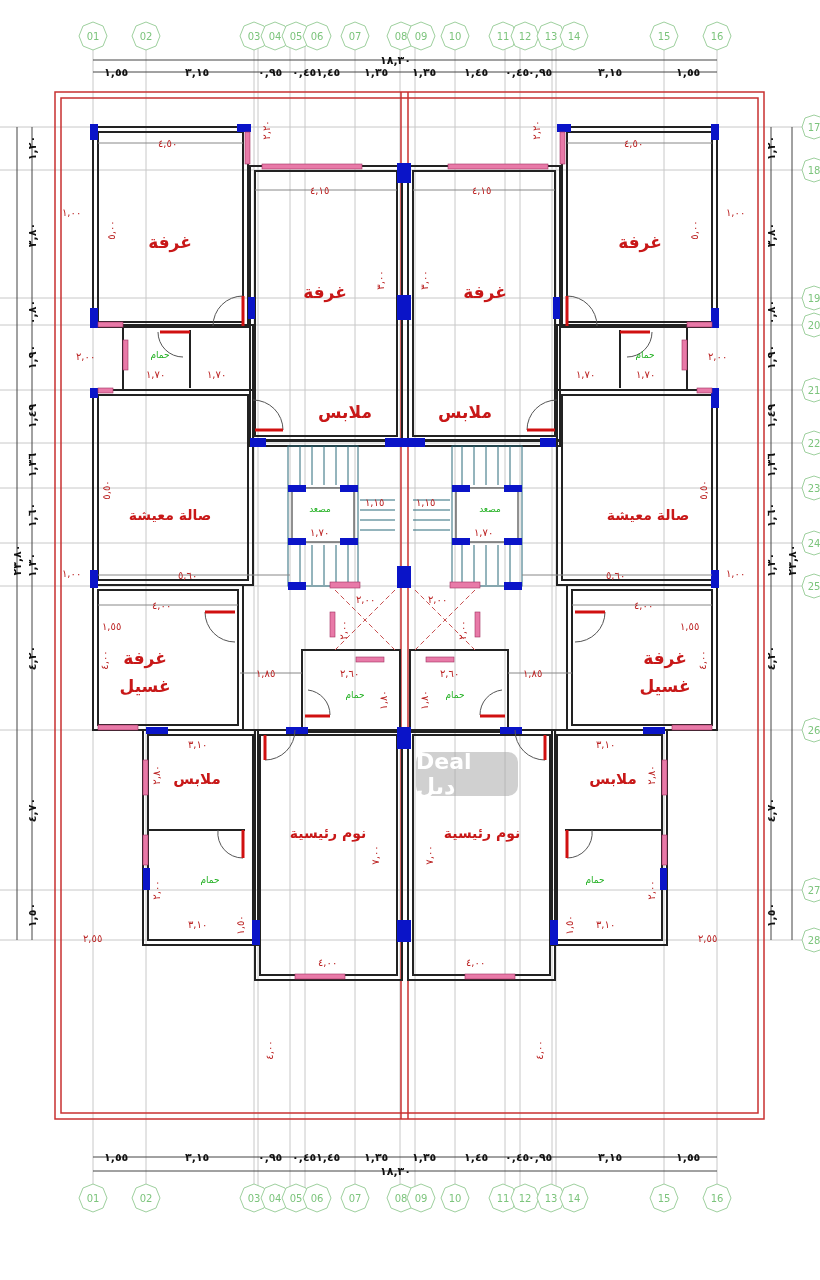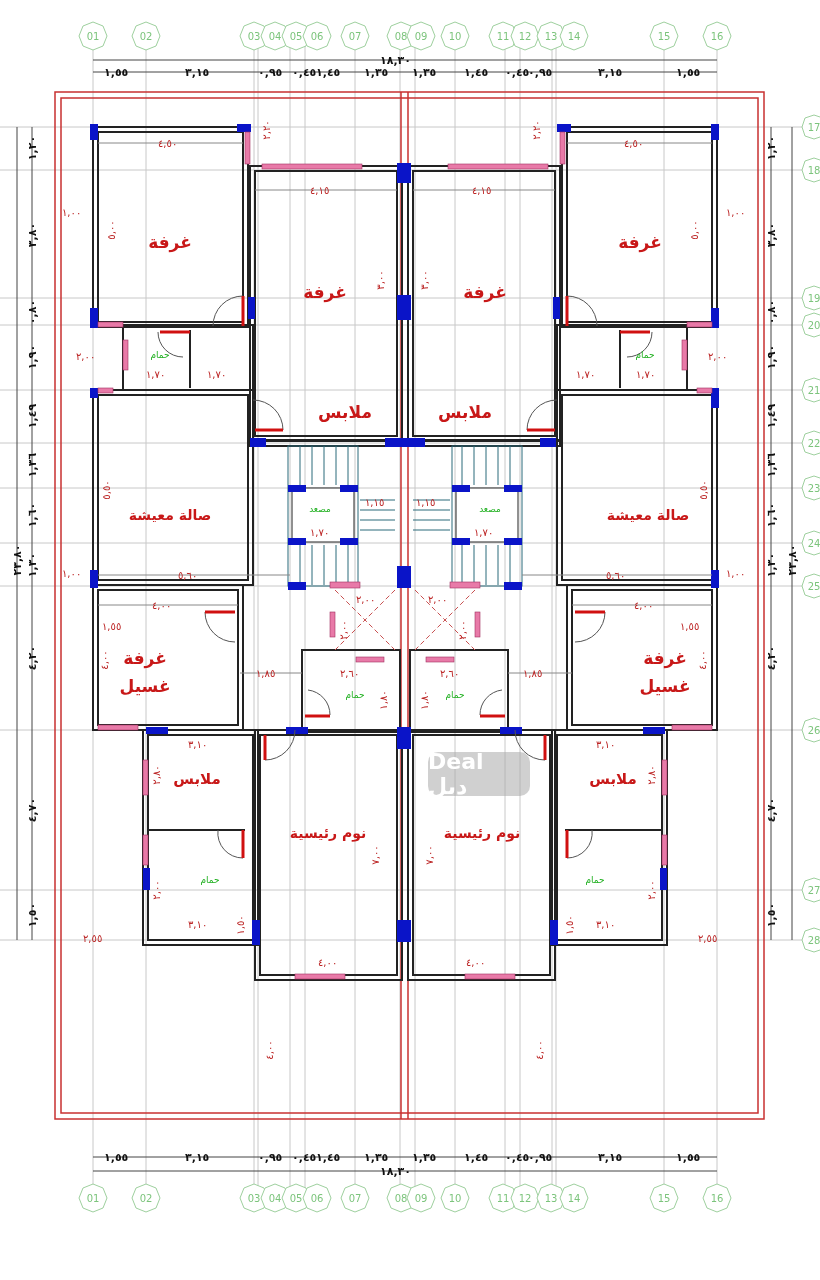--- a/index.html
+++ b/index.html
@@ -15,21 +15,21 @@
   .win{fill:#e87aa8;stroke:#a03060;stroke-width:0.6;}
   .door{fill:none;stroke:#555;stroke-width:1;}
   .doorleaf{stroke:#d01010;stroke-width:3;}
   .room{font-family:"DejaVu Sans",sans-serif;font-size:17px;fill:#c81818;font-weight:bold;}
   .roomsm{font-family:"DejaVu Sans",sans-serif;font-size:9px;fill:#20b020;}
   .axis{fill:#fff;stroke:#9ed09e;stroke-width:1;}
   .axistxt{font-family:"DejaVu Sans",sans-serif;font-size:10px;fill:#7cc47c;}
   .boundary{fill:none;stroke:#c83030;stroke-width:1.5;}
   .stair{stroke:#2a6a7a;stroke-width:1;}
   .hatch{stroke:#c85050;stroke-width:1;stroke-dasharray:5,3;}
-  .wm{position:absolute;left:428px;top:752px;width:102px;height:44px;border-radius:10px;background:rgba(170,170,170,0.55);color:#fff;font-family:"DejaVu Sans",sans-serif;font-size:22px;font-weight:bold;display:flex;align-items:center;justify-content:center;}
+  .wm{position:absolute;left:416px;top:752px;width:102px;height:44px;border-radius:10px;background:rgba(170,170,170,0.55);color:#fff;font-family:"DejaVu Sans",sans-serif;font-size:22px;font-weight:bold;display:flex;align-items:center;justify-content:center;}
 </style>
 </head>
 <body>
 
 <svg width="820" height="1280" viewBox="0 0 820 1280">
 
   <g>
     <line class="grid" x1="93" y1="45" x2="93" y2="1195"></line>
     <line class="grid" x1="146" y1="45" x2="146" y2="1195"></line>
     <line class="grid" x1="254" y1="45" x2="254" y2="1195"></line>

